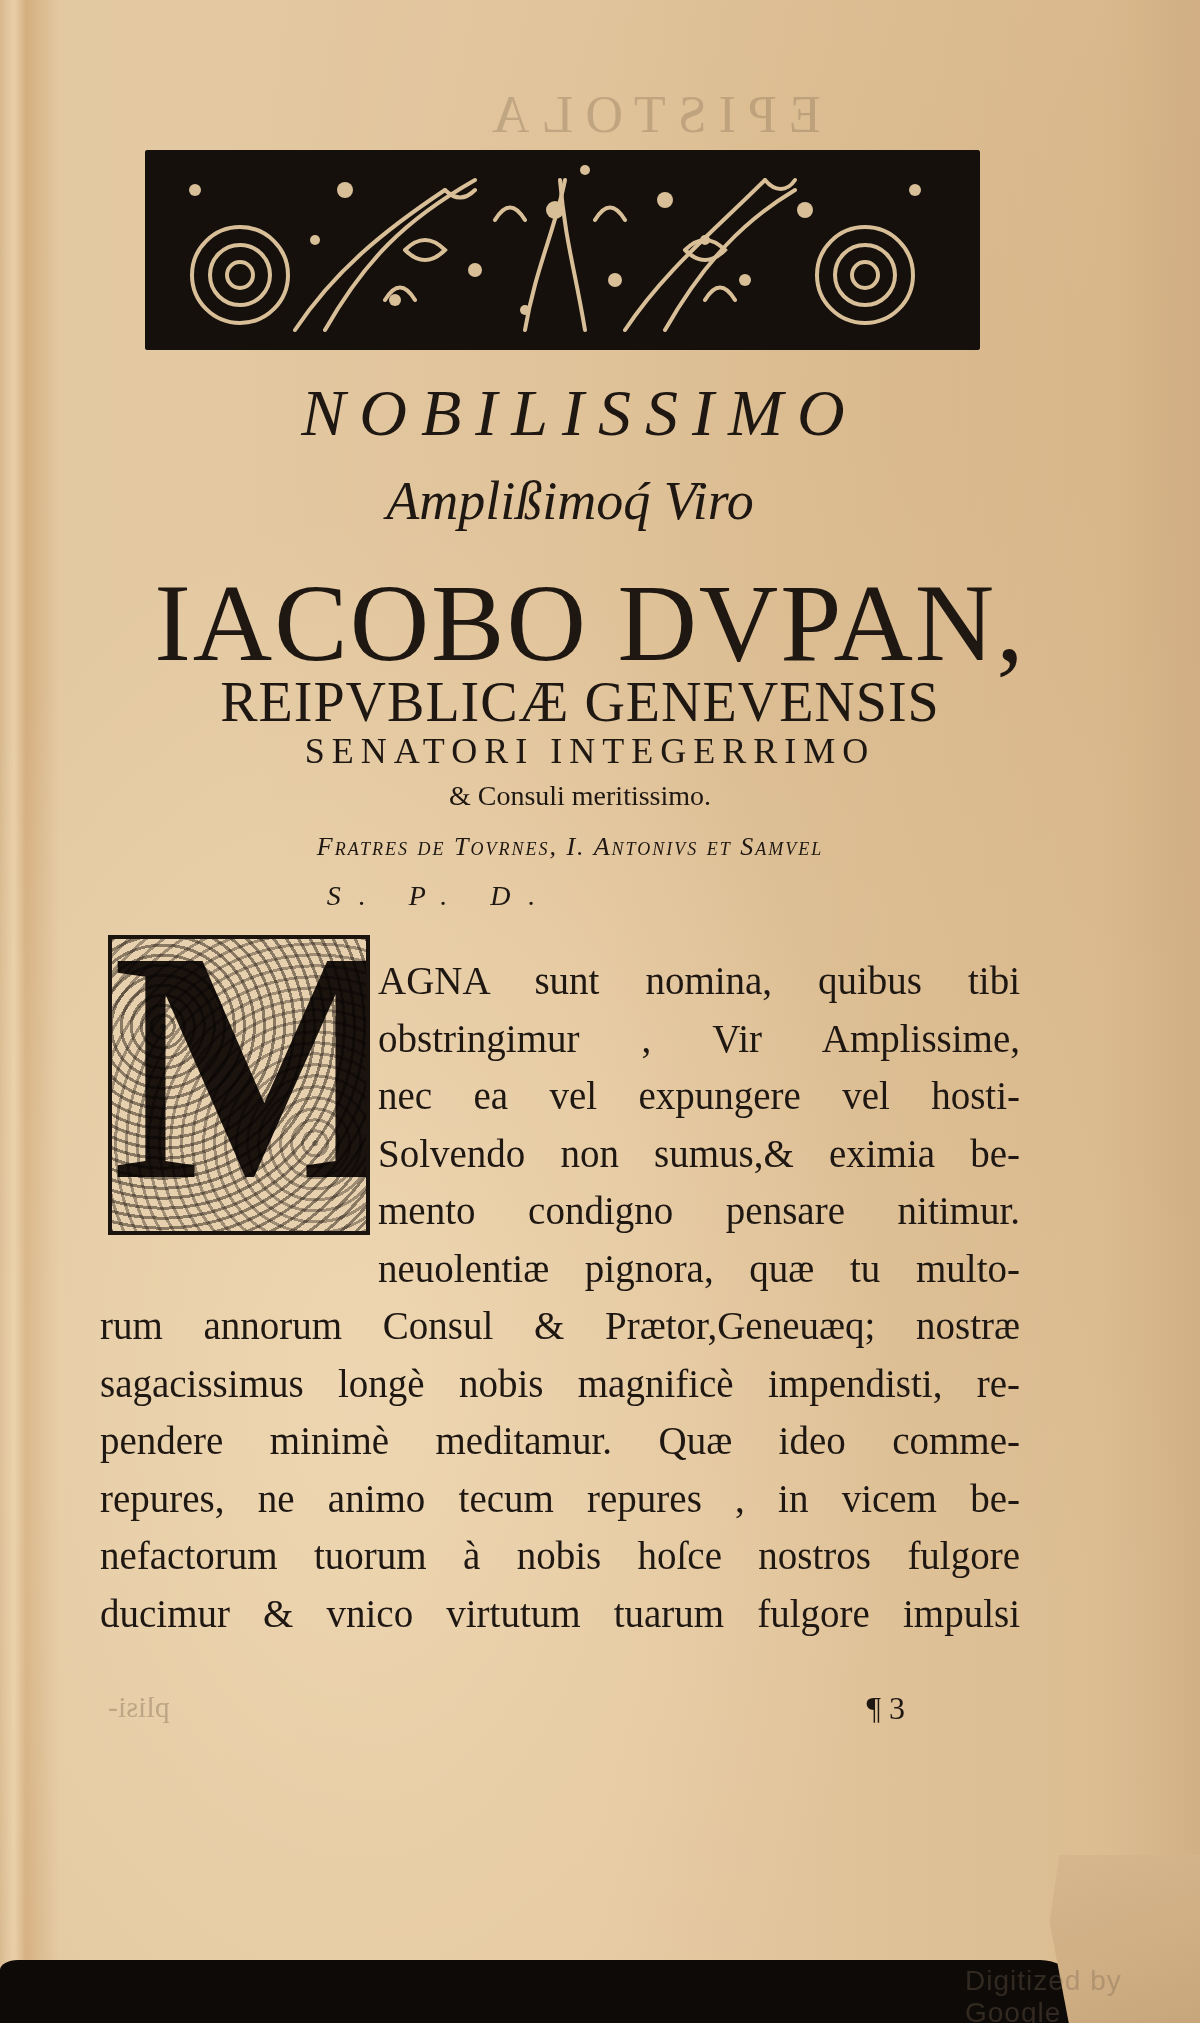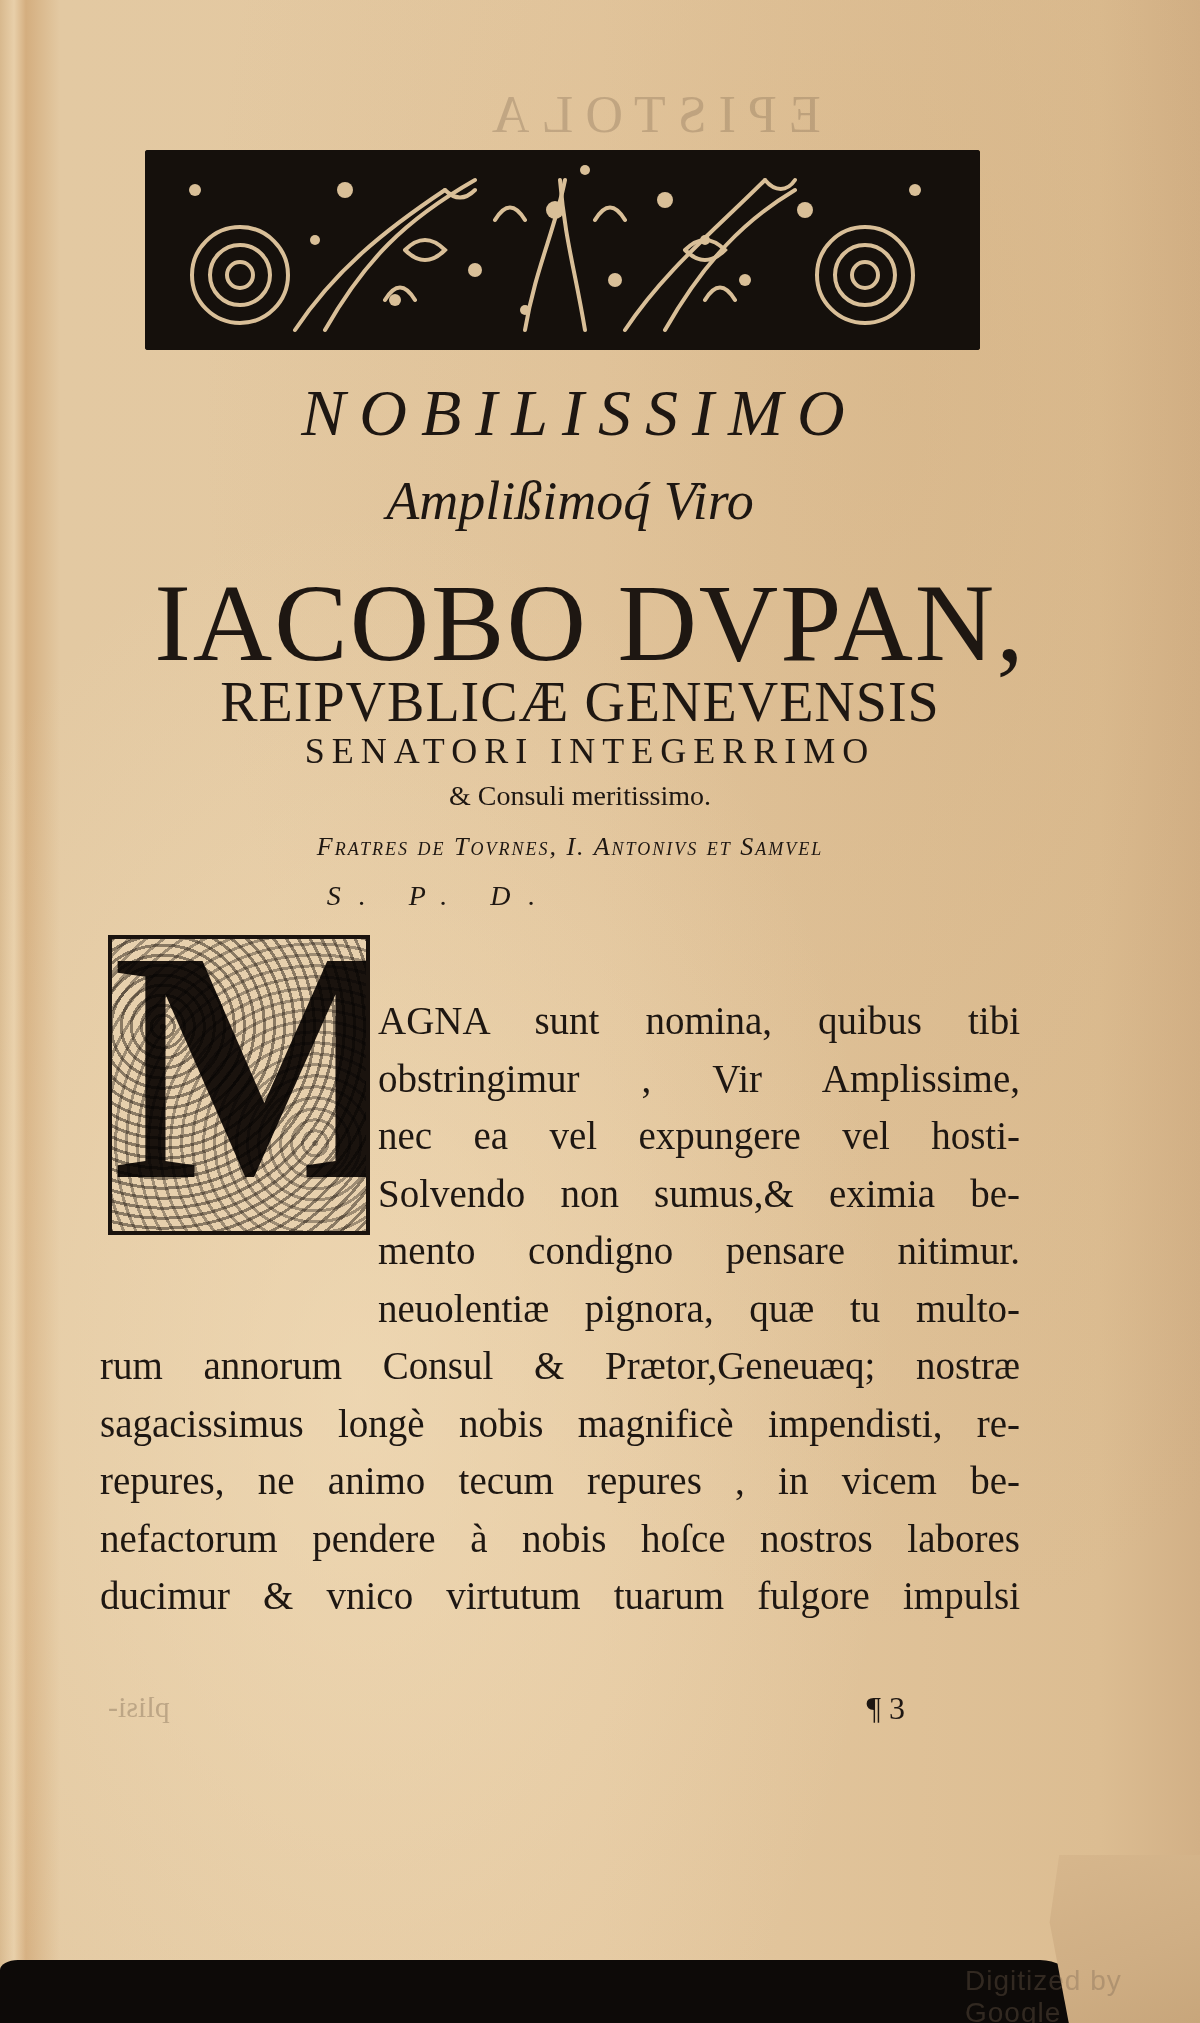--- a/index.html
+++ b/index.html
@@ -76,21 +76,21 @@
   .dropcap .orn {
     position: absolute; inset: 0;
     background:
       repeating-radial-gradient(circle at 20% 30%, rgba(26,19,14,0.45) 0 3px, transparent 3px 10px),
       repeating-radial-gradient(circle at 80% 70%, rgba(26,19,14,0.35) 0 3px, transparent 3px 11px);
     mix-blend-mode: multiply;
   }
 
   .body-text {
     position: absolute; left: 100px; width: 920px;
-    font-size: 39px; line-height: 57.5px; margin-top: 40px;
+    font-size: 39px; line-height: 57.5px;
   }
   .body-text .line { display: block; white-space: nowrap; text-align: justify; text-align-last: justify; }
   .body-text .line.indent { margin-left: 278px; }
 
   .catchword {
     position: absolute; left: 0; width: 1200px; top: 1690px;
     font-size: 32px; text-align: right; padding-right: 295px; box-sizing: border-box;
   }
   .ghost-bottom {
     position: absolute; left: 108px; top: 1690px; font-size: 30px;
@@ -158,22 +158,23 @@
 
   <div class="body-text" style="top: 952px;">
     <span class="line indent">AGNA sunt nomina, quibus tibi</span>
     <span class="line indent">obstringimur , Vir Amplissime,</span>
     <span class="line indent">nec ea vel expungere vel hosti-</span>
     <span class="line indent">Solvendo non sumus,&amp; eximia be-</span>
     <span class="line indent">mento condigno pensare nitimur.</span>
     <span class="line indent">neuolentiæ pignora, quæ tu multo-</span>
     <span class="line">rum annorum Consul &amp; Prætor,Geneuæq; nostræ</span>
     <span class="line">sagacissimus longè nobis magnificè impendisti, re-</span>
+    <span class="line">pendere minimè meditamur. Quæ ideo comme-</span>
     <span class="line">repures, ne animo tecum repures , in vicem be-</span>
-    <span class="line">nefactorum pendere à nobis hoſce nostros labores</span>
+    <span class="line">nefactorum tuorum à nobis hoſce nostros fulgore</span>
     <span class="line">ducimur &amp; vnico virtutum tuarum fulgore impulsi</span>
   </div>
 
   <div class="ghost-bottom">plisi-</div>
   <div class="catchword">¶ 3</div>
 </div>
 
 <div class="bottom-dark"></div>
 <div class="page-flap"></div>
 <div class="watermark">Digitized by Google</div>

